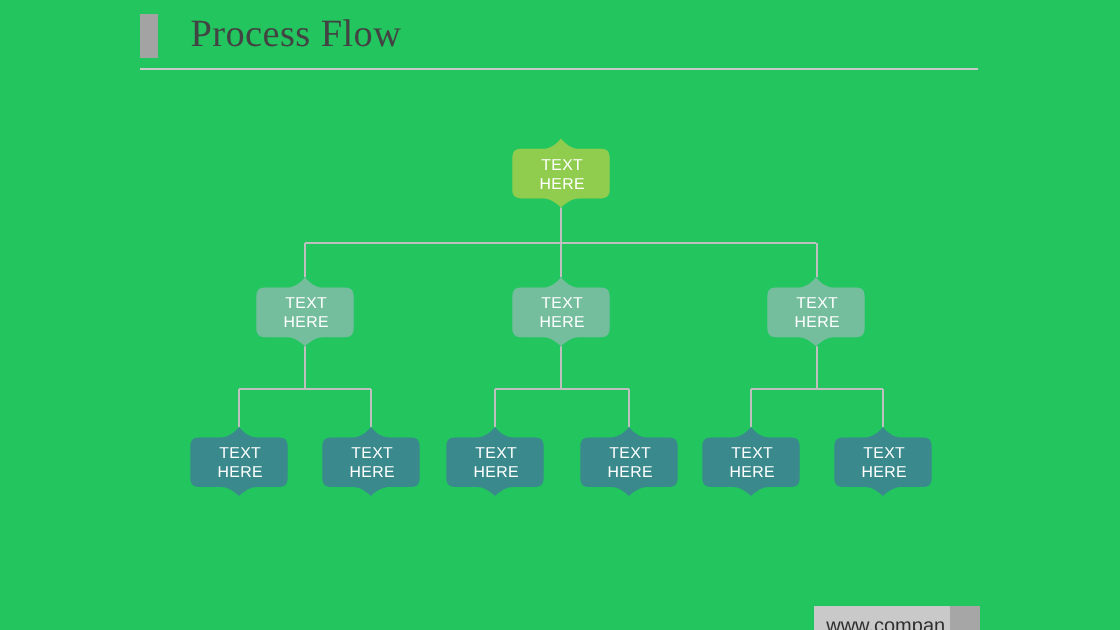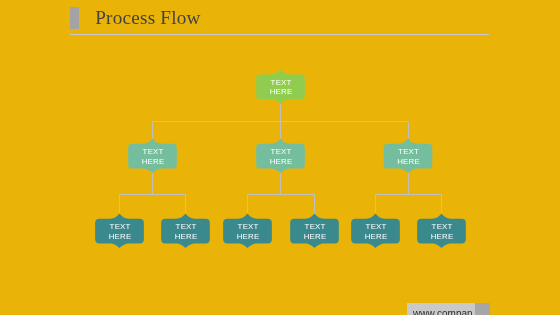--- a/index.html
+++ b/index.html
@@ -1,18 +1,18 @@
 <!DOCTYPE html>
 <html><head>
 <meta charset="utf-8">
 <style>
   html,body{margin:0;padding:0;}
   body{width:560px;height:315px;background:#ffffff;
        font-family:"Liberation Sans",sans-serif;overflow:hidden;}
-  .slide{position:relative;width:560px;height:315px;background:#eab308;}
+  .slide{position:relative;width:560px;height:315px;background:#22c55e;}
 
   
   .title-bar{position:absolute;left:69.6px;top:7.3px;width:9.1px;height:21.5px;
              background:#a3a3a3;}
   .title{position:absolute;left:95.2px;top:8.2px;
          font-family:"Liberation Serif",serif;font-size:19.2px;line-height:19.2px;
          color:#434343;letter-spacing:0.22px;white-space:nowrap;
          transform:translateZ(0);}
   .rule{position:absolute;left:70.3px;top:34px;width:419px;height:1px;
         background:#c9c9c9;}

